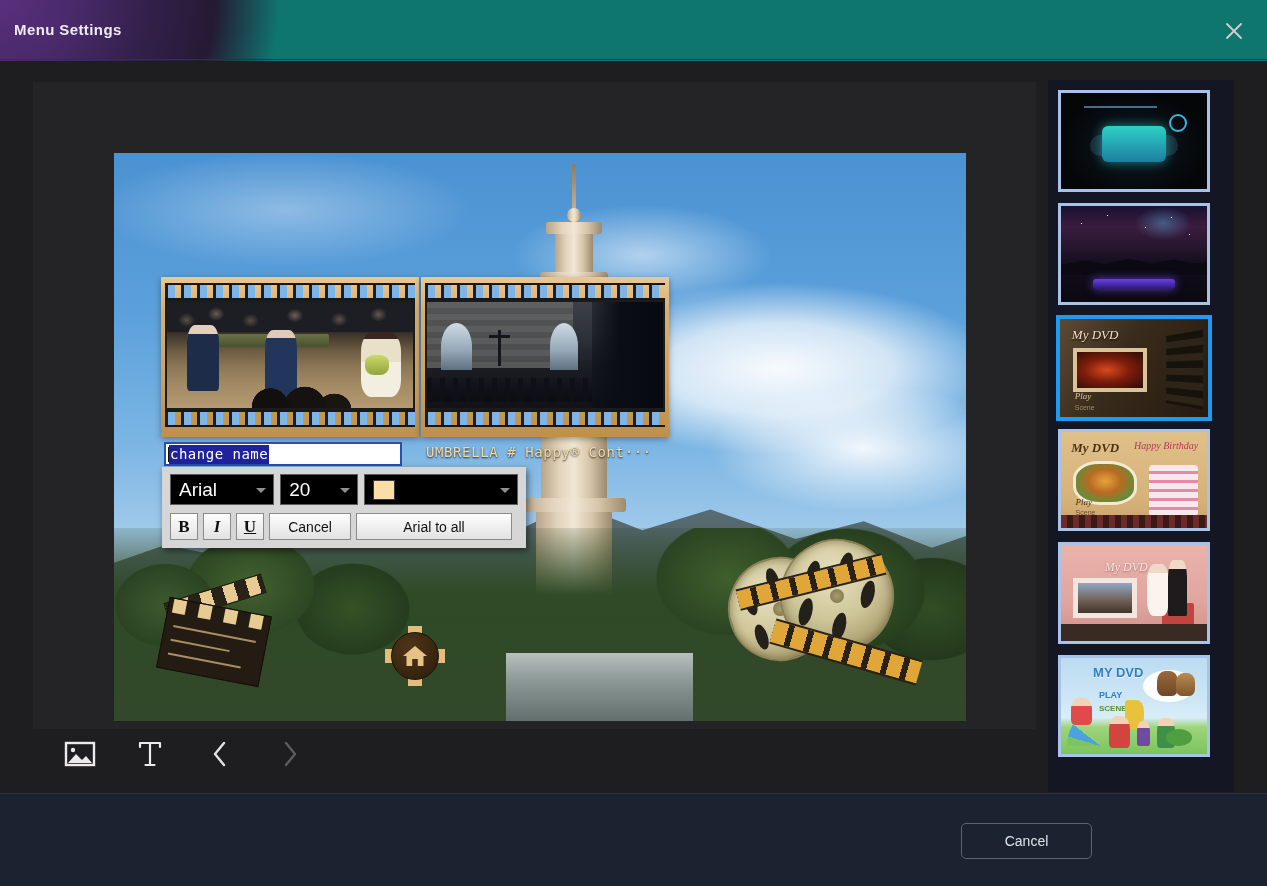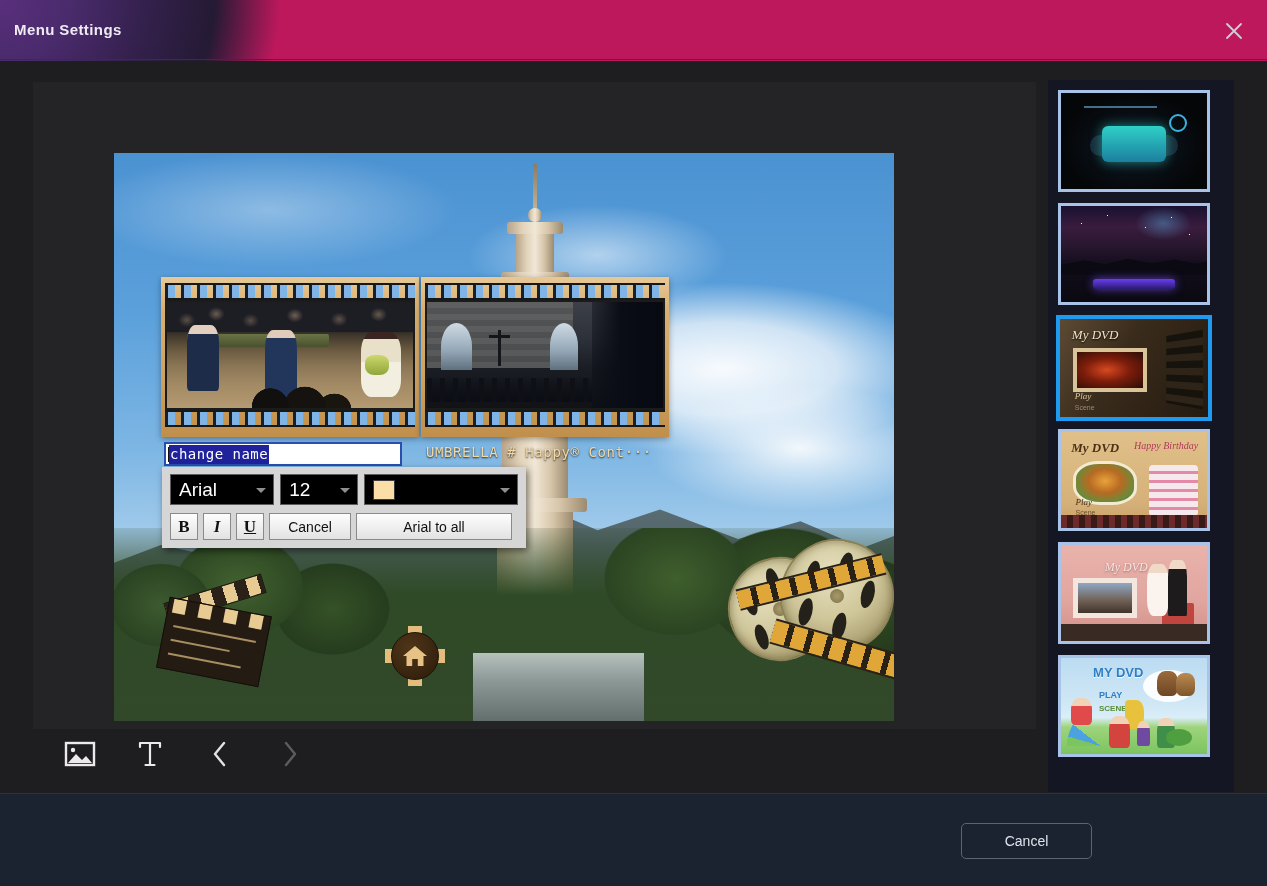--- a/index.html
+++ b/index.html
@@ -7,21 +7,21 @@
     width: 1267px; height: 886px;
     background: #1b1b1d;
     font-family: "Liberation Sans", sans-serif;
     overflow: hidden;
   }
 
   
   .window {
     position: relative;
     width: 1267px; height: 886px;
-    background: #be185d;
+    background: #0f766e;
     overflow: hidden;
   }
   .purple-glow {
     position: absolute; left: 0; top: 0;
     width: 520px; height: 420px;
     background: radial-gradient(ellipse 330px 300px at 0px 0px,
                 #5a2f7d 0%, #492a6b 22%, #33204b 45%, #241a34 65%, rgba(27,27,29,0) 85%);
     pointer-events: none;
   }
 
@@ -54,21 +54,21 @@
   
   .preview-panel {
     position: absolute; left: 33px; top: 21px;
     width: 1003px; height: 647px;
     background: #242426;
   }
 
   
   .menu-preview {
     position: absolute; left: 81px; top: 71px;
-    width: 780px; height: 568px;
+    width: 852px; height: 568px;
     overflow: hidden;
   }
   
   .scene-sky {
     position: absolute; inset: 0;
     background:
       radial-gradient(ellipse 300px 120px at 78% 38%, rgba(255,255,255,.95) 0%, rgba(255,255,255,.7) 38%, rgba(255,255,255,0) 72%),
       radial-gradient(ellipse 220px 90px at 88% 52%, rgba(255,255,255,.9) 0%, rgba(255,255,255,0) 70%),
       radial-gradient(ellipse 180px 70px at 62% 18%, rgba(255,255,255,.55) 0%, rgba(255,255,255,0) 72%),
       radial-gradient(ellipse 260px 80px at 20% 10%, rgba(255,255,255,.35) 0%, rgba(255,255,255,0) 72%),
@@ -587,21 +587,21 @@
 
         <div class="caption-static" style="left:312px; top:291px;">UMBRELLA # Happy® Cont···</div>
 
         <div class="fmt-toolbar" style="left:48px; top:314px; width:364px;">
           <div class="fmt-row r1">
             <div class="combo combo-font">
               <span class="cval">Arial</span>
               <span class="carrow"></span>
             </div>
             <div class="combo combo-size">
-              <span class="cval">12</span>
+              <span class="cval">20</span>
               <span class="carrow"></span>
             </div>
             <div class="combo combo-color">
               <span class="swatch" style="background: rgb(251, 221, 167);"></span>
               <span class="carrow"></span>
             </div>
           </div>
           <div class="fmt-row r2">
             <div class="tbtn tbtn-sq tbtn-b">B</div>
             <div class="tbtn tbtn-sq tbtn-i">I</div>

